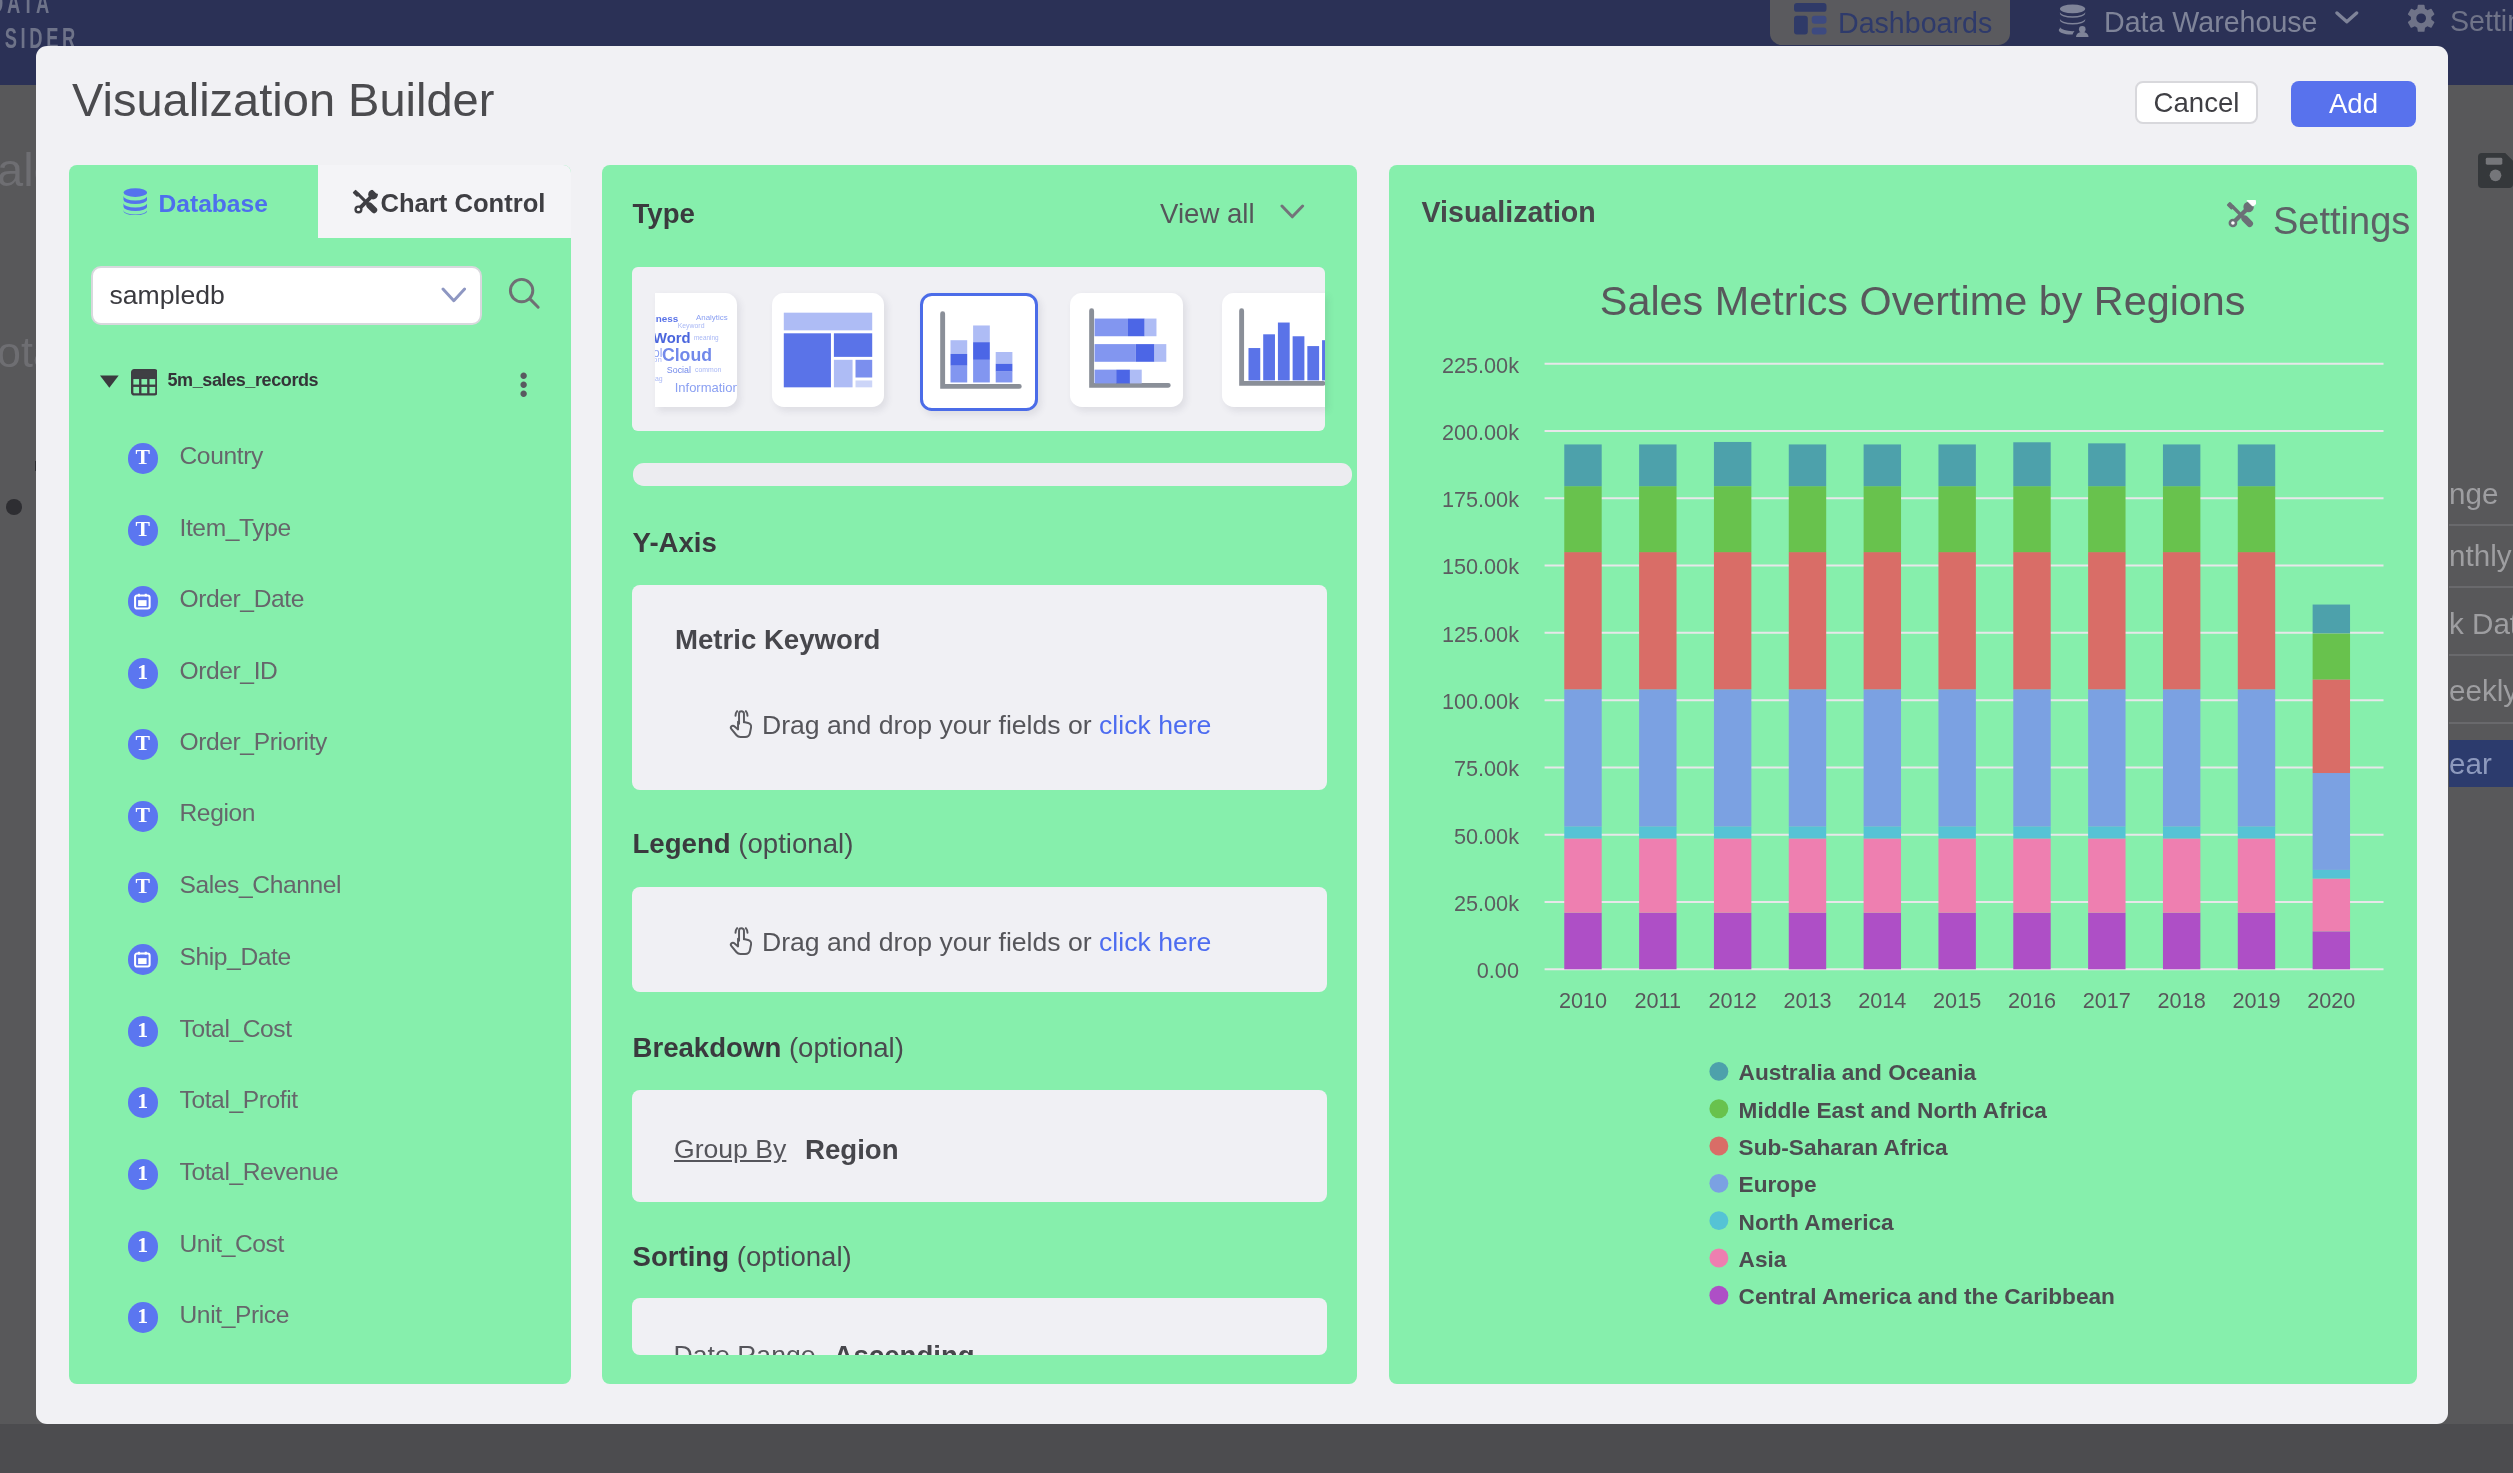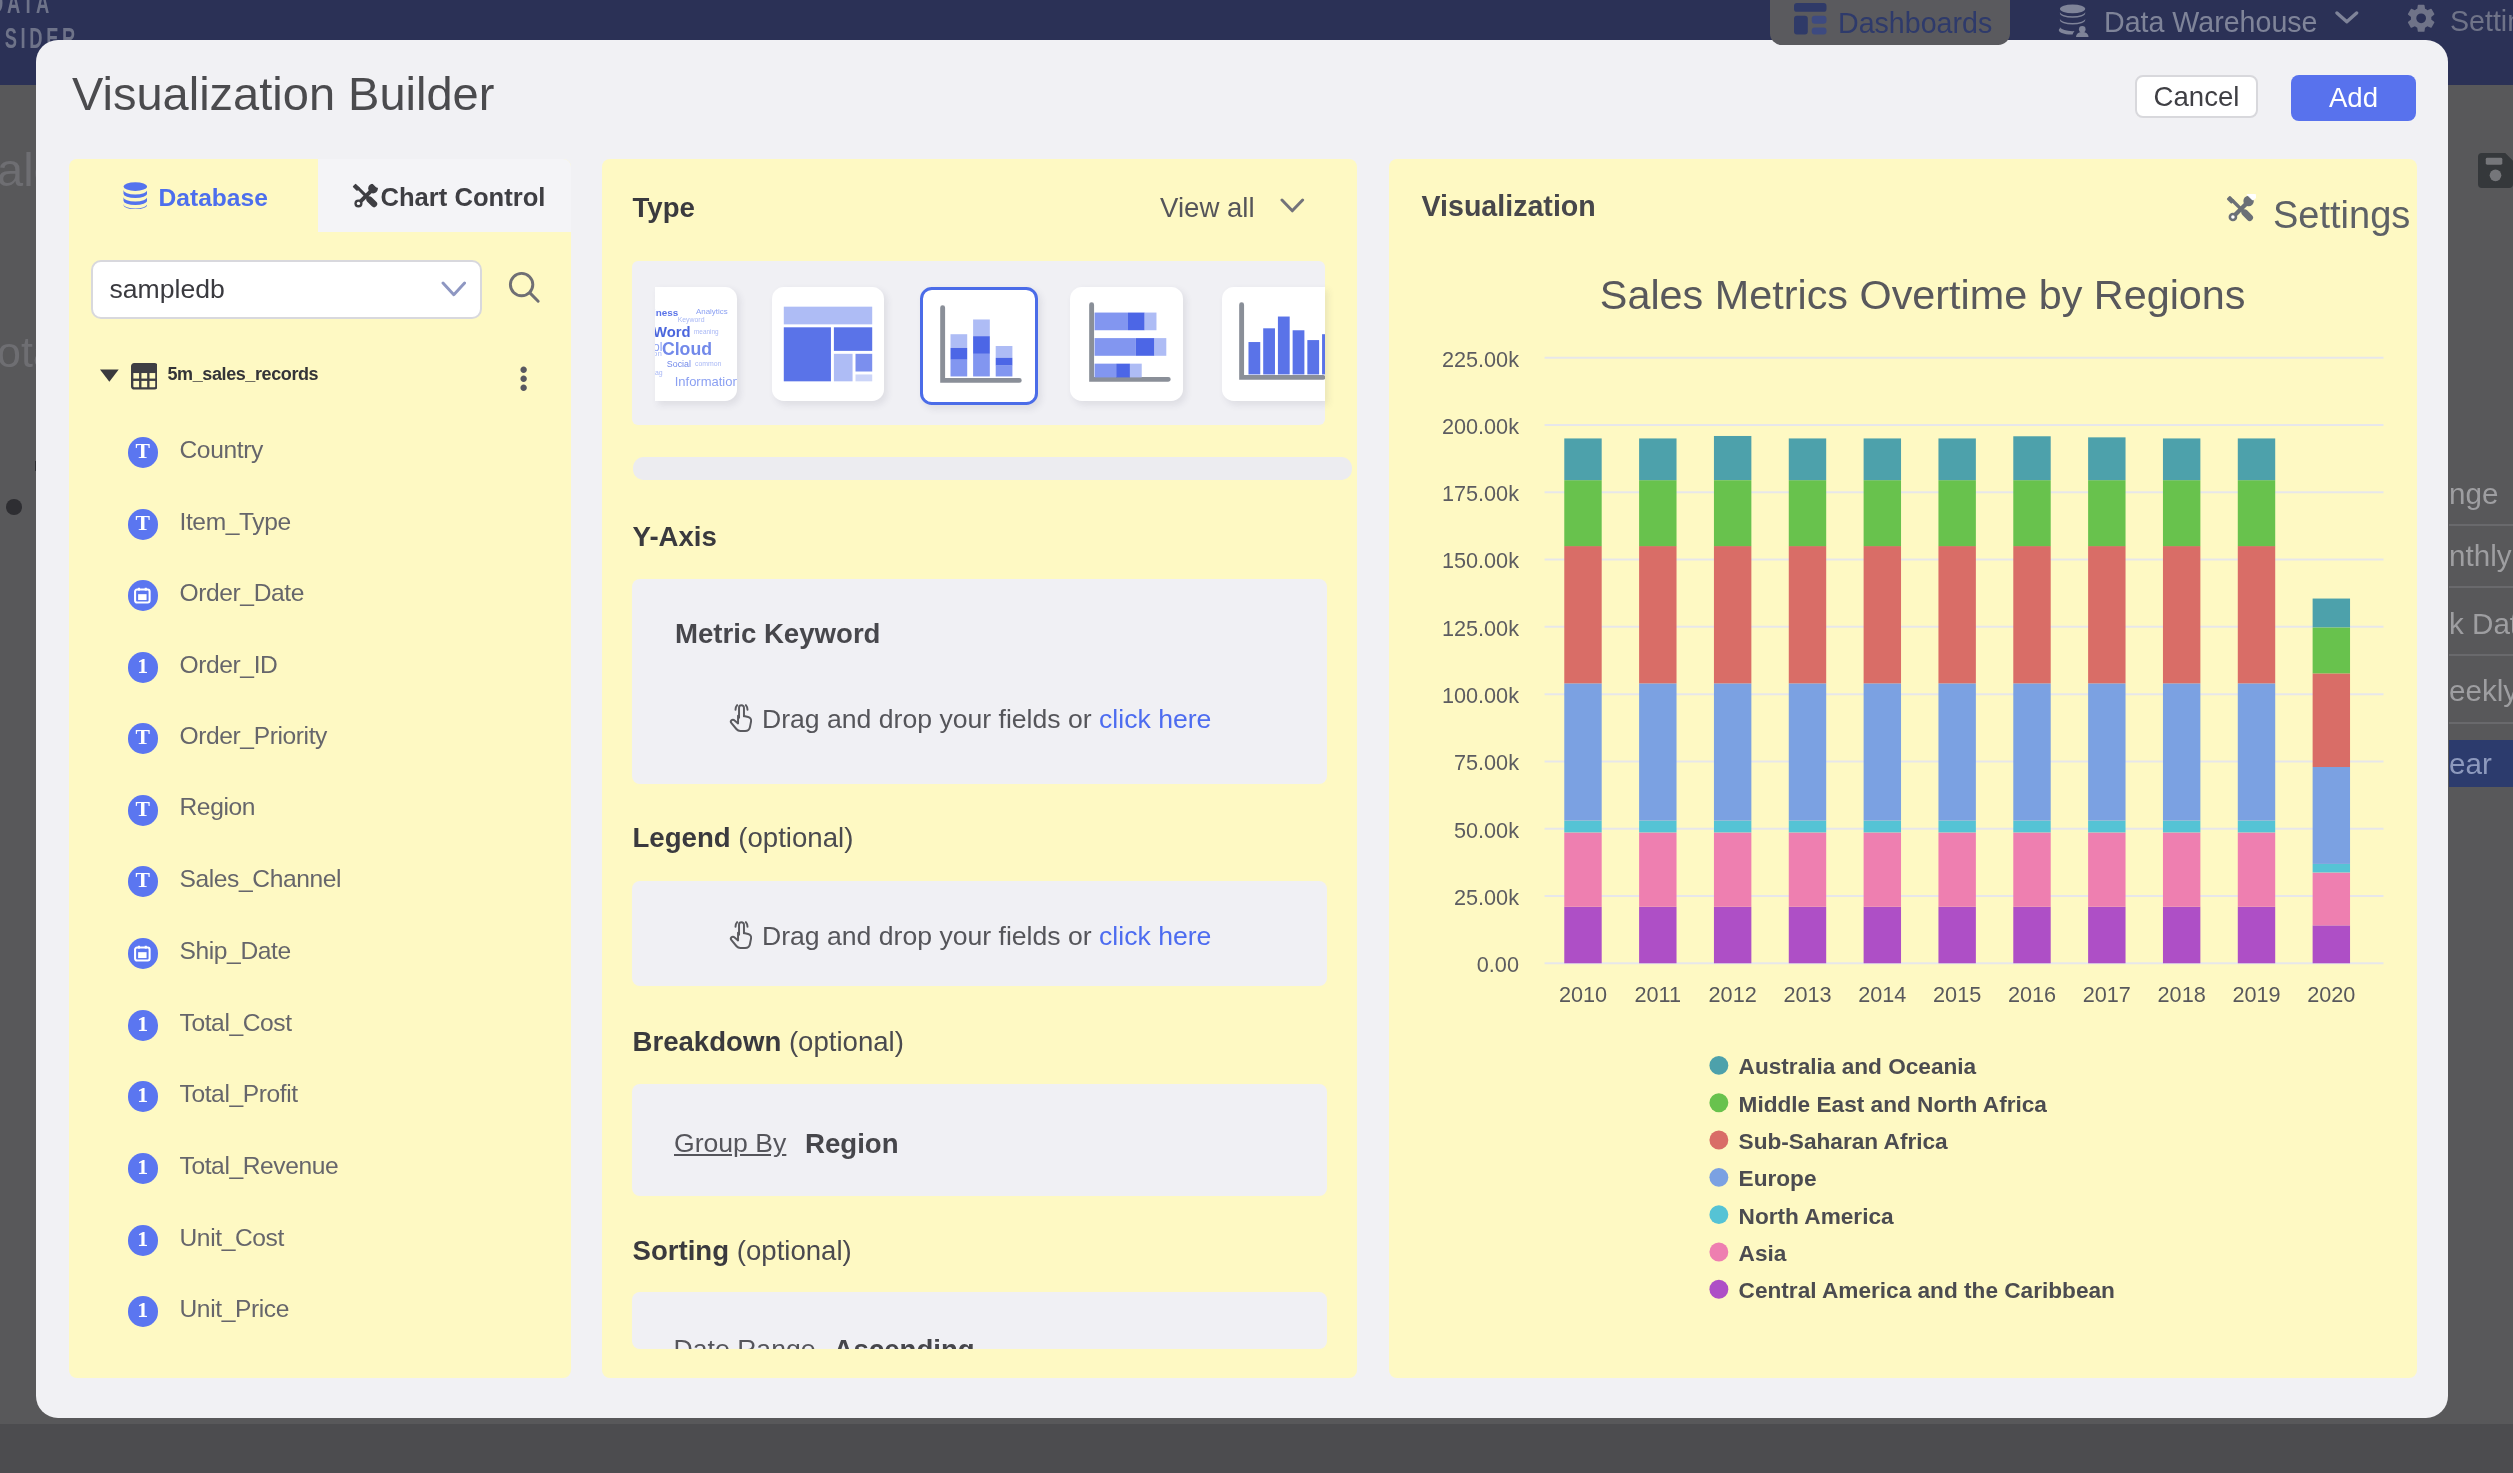--- a/index.html
+++ b/index.html
@@ -11,25 +11,25 @@
   #botband { left:0; top:1424px; width:2514px; height:49px; background:#4c4c4f; }
   .logoline { color:#6e7389; font-weight:bold; letter-spacing:5.9px; font-size:29.6px; transform:scaleX(0.62); transform-origin:0 0; }
   #pill { left:1770px; top:-5.9px; width:240px; height:51px; background:#5a5a5e; border-radius:0 0 11.8px 11.8px; z-index:1; }
   #dashtxt { left:1838px; top:6.9px; font-size:28.6px; color:#2e3a6b; font-weight:500; z-index:2;}
   #dwtxt { left:2104px; top:5.9px; font-size:28.6px; color:#7f8499; }
   #settxt { left:2450px; top:4.9px; font-size:28.6px; color:#6f7388; }
   
   .menuitem { left:2449px; font-size:29.6px; color:#9e9ea1; white-space:nowrap; }
   .menudiv { left:2449px; width:65px; height:2px; background:#69696c; }
   
-  #modal { left:36px; top:40px; width:2412px; height:1378px; background:#f1f1f4; border-radius:22px; }
+  #modal { left:36px; top:46px; width:2412px; height:1378px; background:#f1f1f4; border-radius:11px; }
   #mtitle { left:36px; top:25.6px; font-size:47px; color:#4b4b4e; }
   #cancel { left:2099px; top:35px; width:123px; height:43px; background:#fff; border:2px solid #d8d8dc; border-radius:7.9px; color:#3f3f44; font-size:27.6px; text-align:center; line-height:40px; }
   #addbtn { left:2255px; top:35px; width:125px; height:46px; background:#5872ed; border-radius:7.9px; color:#fff; font-size:27.6px; text-align:center; line-height:46px; }
-  .card { background:#fef9c3; border-radius:7.9px; }
+  .card { background:#86efac; border-radius:7.9px; }
   #lcard { left:32.5px; top:119px; width:502px; height:1219px; }
   .ficon { left:59px; width:30.5px; height:30.5px; border-radius:50%; background:#5b76f0; text-align:center; }
   .ficon-g { font-family:"Liberation Serif", serif; font-weight:bold; color:#fff; font-size:21.7px; line-height:29.6px; }
   .fname { left:111px; font-size:24.6px; letter-spacing:-0.4px; color:#66666b; }
   .thumb { top:128px; height:114px; background:#fff; border-radius:11.8px; box-shadow:3px 3.9px 7.9px rgba(60,60,90,0.10); overflow:hidden; }
   .wc { color:#5a73e8; white-space:nowrap; }
   .gbox { left:29.6px; width:695px; background:#f0f0f4; border-radius:7.9px; }
   .handicon { left:125px; }
   #mcard { left:566px; top:119px; width:755px; height:1219px; }
   #rcard { left:1353px; top:119px; width:1028px; height:1219px; }

